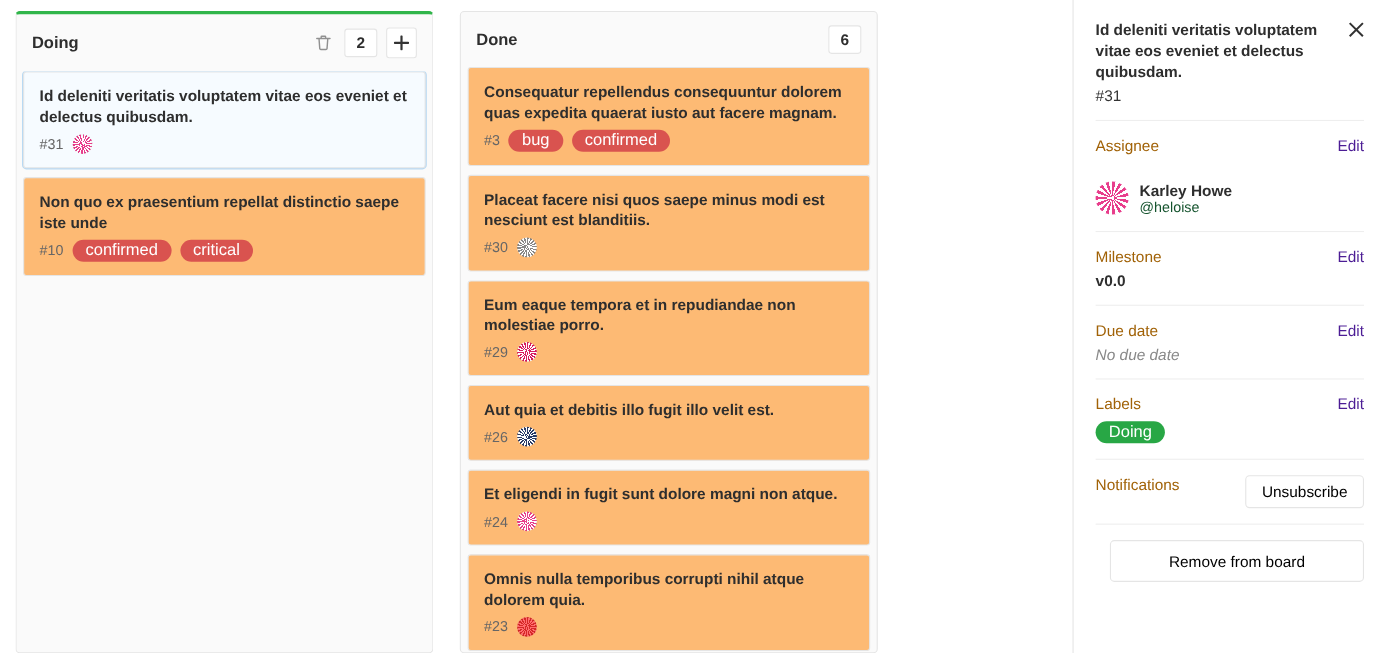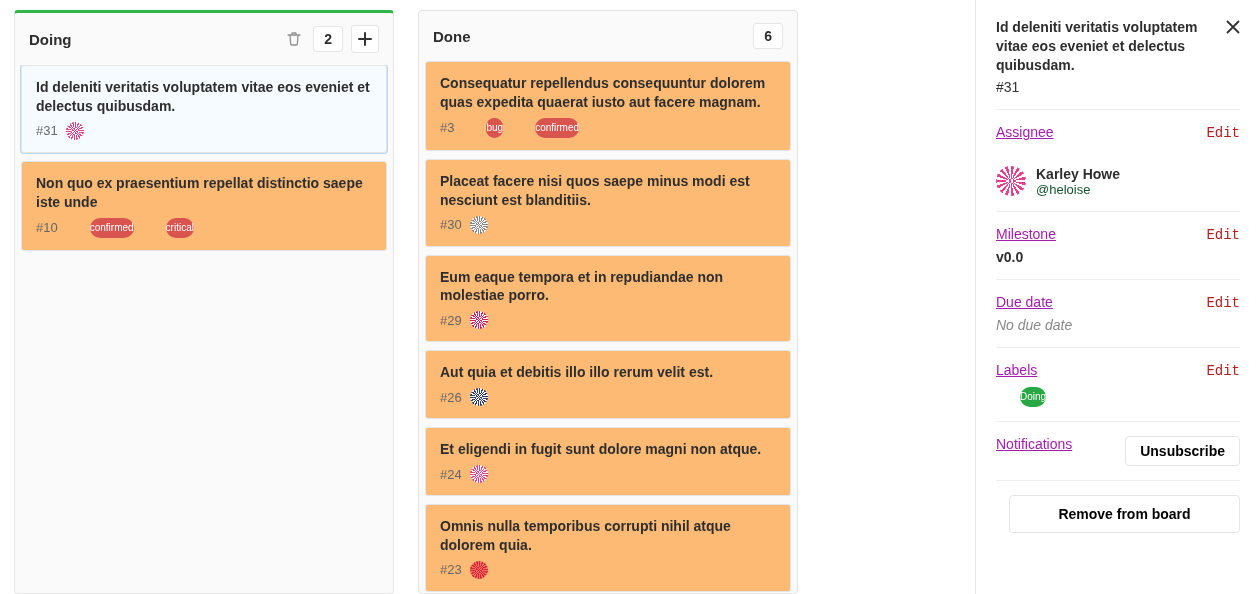--- a/index.html
+++ b/index.html
@@ -109,25 +109,24 @@
   }
   .avatar.pink { --c1:#e83e8c; --c2:#fff; }
   .avatar.gray { --c1:#888; --c2:#fff; }
   .avatar.magenta { --c1:#d81b60; --c2:#fff; }
   .avatar.navy { --c1:#2a3b66; --c2:#fff; }
   .avatar.redblob { --c1:#d62828; --c2:#ff6e6e; }
 
   .pill {
     display: inline-block;
     border-radius: 10px;
-    padding: 1px 0;
-    font-size: 10px;
+    padding: 1px 12px;
+    font-size: 15px;
     color: #fff;
     line-height: 18px;
-    margin-left: 24px;
   }
   .pill.red { background: #d9534f; }
   .pill.green { background: #28a745; }
 
   
   .sidebar {
     position: absolute;
     right: 0;
     top: 0;
     width: 285px;
@@ -149,22 +148,22 @@
     gap: 8px;
   }
   .sb-title { font-weight: 600; font-size: 14px; line-height: 1.35; }
   .sb-issue-id { color: #333; margin-top: 4px; }
   .close-x { cursor: pointer; font-size: 16px; line-height: 1; color: #333; flex: 0 0 auto; margin-top: 2px;}
   .sb-row {
     display: flex;
     justify-content: space-between;
     align-items: baseline;
   }
-  .sb-label { color: #a21caf; text-decoration: underline; }
-  .sb-edit { cursor: pointer; color: #b91c1c; font-family: Liberation Mono, monospace; }
+  .sb-label { color: #a16207; }
+  .sb-edit { cursor: pointer; color: #4c1d95; }
   .sb-value { font-weight: 600; margin-top: 6px; }
   .sb-muted { color: #888; margin-top: 6px; font-style: italic; }
   .assignee-row {
     display: flex;
     align-items: center;
     gap: 10px;
     margin-top: 25px;
   }
   .assignee-avatar {
     width: 30px; height: 30px; border-radius: 50%;
@@ -172,21 +171,20 @@
   }
   .assignee-name { font-weight: 600; }
   .assignee-handle { color: #14532d; font-size: 13px; }
   .btn {
     border: 1px solid #e5e5e5;
     background: #fff;
     border-radius: 4px;
     padding: 6px 14px;
     cursor: pointer;
     font-size: 14px;
-    font-weight: bold;
   }
   .btn.full {
     display: block;
     width: 100%;
     text-align: center;
     padding: 10px 14px;
   }
   svg { display: block; }
 </style>
 </head>
@@ -254,21 +252,21 @@
           </div>
         </div>
         <div class="card">
           <div class="card-title">Eum eaque tempora et in repudiandae non molestiae porro.</div>
           <div class="meta">
             <span>#29</span>
             <span class="avatar magenta"></span>
           </div>
         </div>
         <div class="card">
-          <div class="card-title">Aut quia et debitis illo illo rerum velit est.</div>
+          <div class="card-title">Aut quia et debitis illo fugit illo velit est.</div>
           <div class="meta">
             <span>#26</span>
             <span class="avatar navy"></span>
           </div>
         </div>
         <div class="card">
           <div class="card-title">Et eligendi in fugit sunt dolore magni non atque.</div>
           <div class="meta">
             <span>#24</span>
             <span class="avatar pink"></span>

